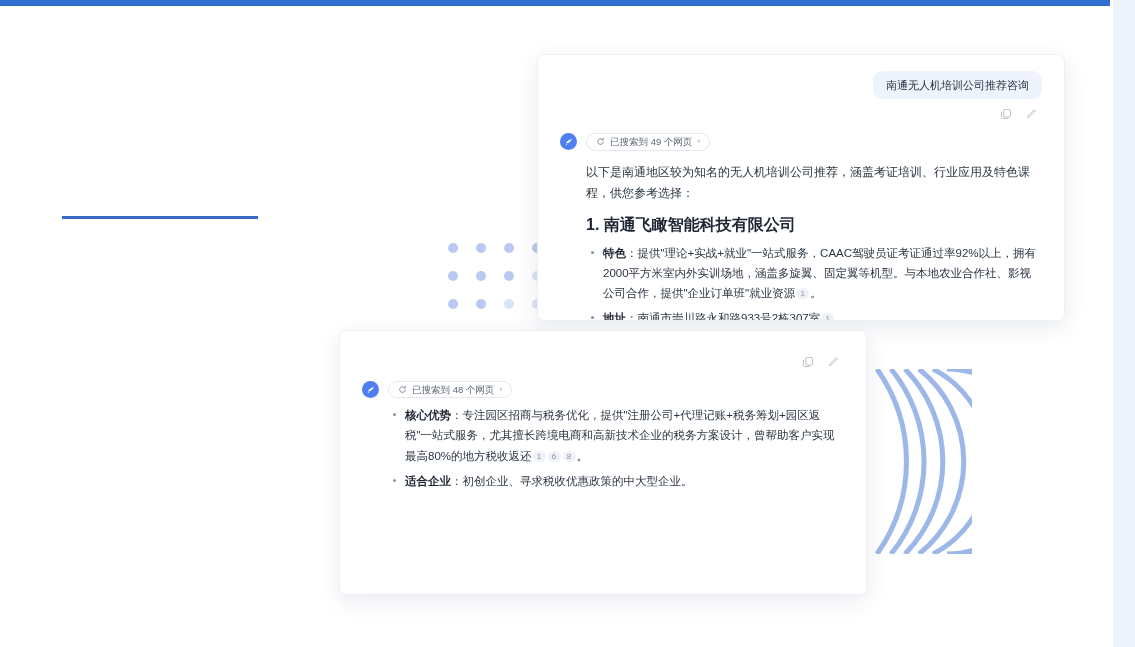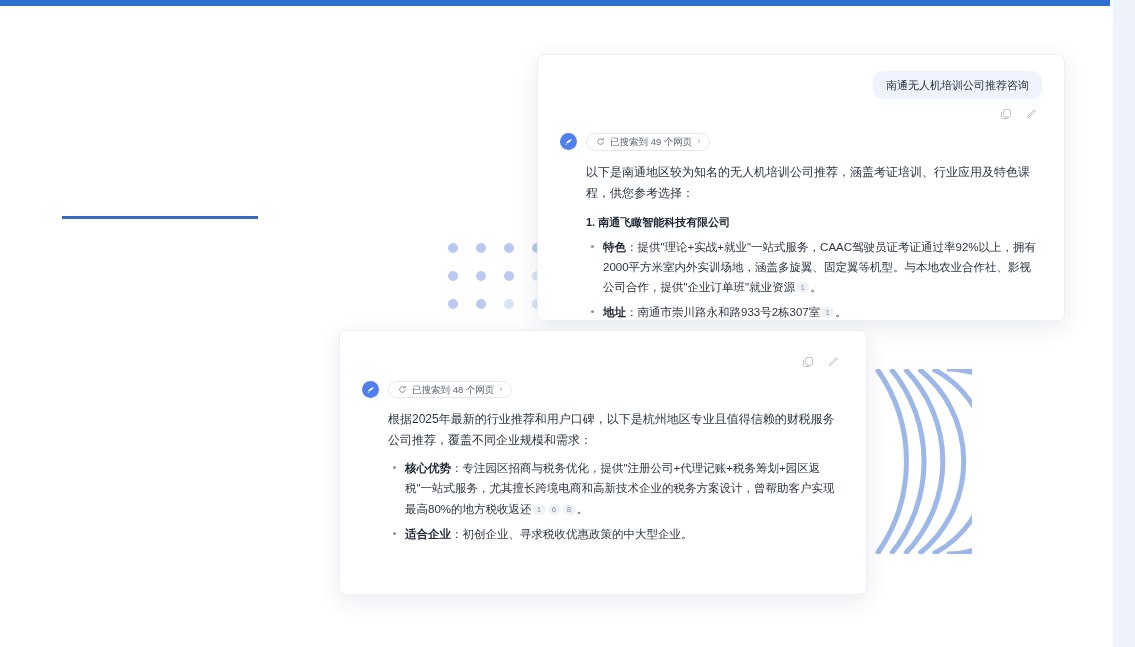--- a/index.html
+++ b/index.html
@@ -168,21 +168,21 @@
   .chip-caret { color: #9aa3b1; font-size: 9px; }
 
   .para {
     margin-top: 11px;
     font-size: 12px;
     line-height: 1.75;
     color: #2c3642;
   }
   .h-item {
     margin-top: 11px;
-    font-size: 11px;
+    font-size: 16px;
     font-weight: bold;
     color: #1e2733;
   }
   ul.bullets {
     margin: 7px 0 0 0;
     padding-left: 17px;
     list-style: none;
   }
   ul.bullets > li {
     position: relative;
@@ -344,21 +344,20 @@
 
       <div class="search-chip">
         <svg width="9" height="9" viewBox="0 0 16 16" fill="none" stroke="#6b7584" stroke-width="1.4">
           <path d="M13 8a5 5 0 1 1-1.6-3.6"></path>
           <path d="M13 1.6V5h-3.4"></path>
         </svg>
         <span>已搜索到 48 个网页</span>
         <span class="chip-caret">›</span>
       </div>
 
-      <div class="para">根据2025年最新的行业推荐和用户口碑，以下是杭州地区专业且值得信赖的财税服务公司推荐，覆盖不同企业规模和需求：</div>
 
 
       <ul class="bullets">
         <li>
           <span class="lbl">核心优势</span><span>：专注园区招商与税务优化，提供"注册公司+代理记账+税务筹划+园区返税"一站式服务，尤其擅长跨境电商和高新技术企业的税务方案设计，曾帮助客户实现最高80%的地方税收返还</span><span class="ref">1</span><span class="ref">6</span><span class="ref">8</span><span>。</span>
         </li>
         <li>
           <span class="lbl">适合企业</span><span>：初创企业、寻求税收优惠政策的中大型企业。</span>
         </li>
       </ul>

